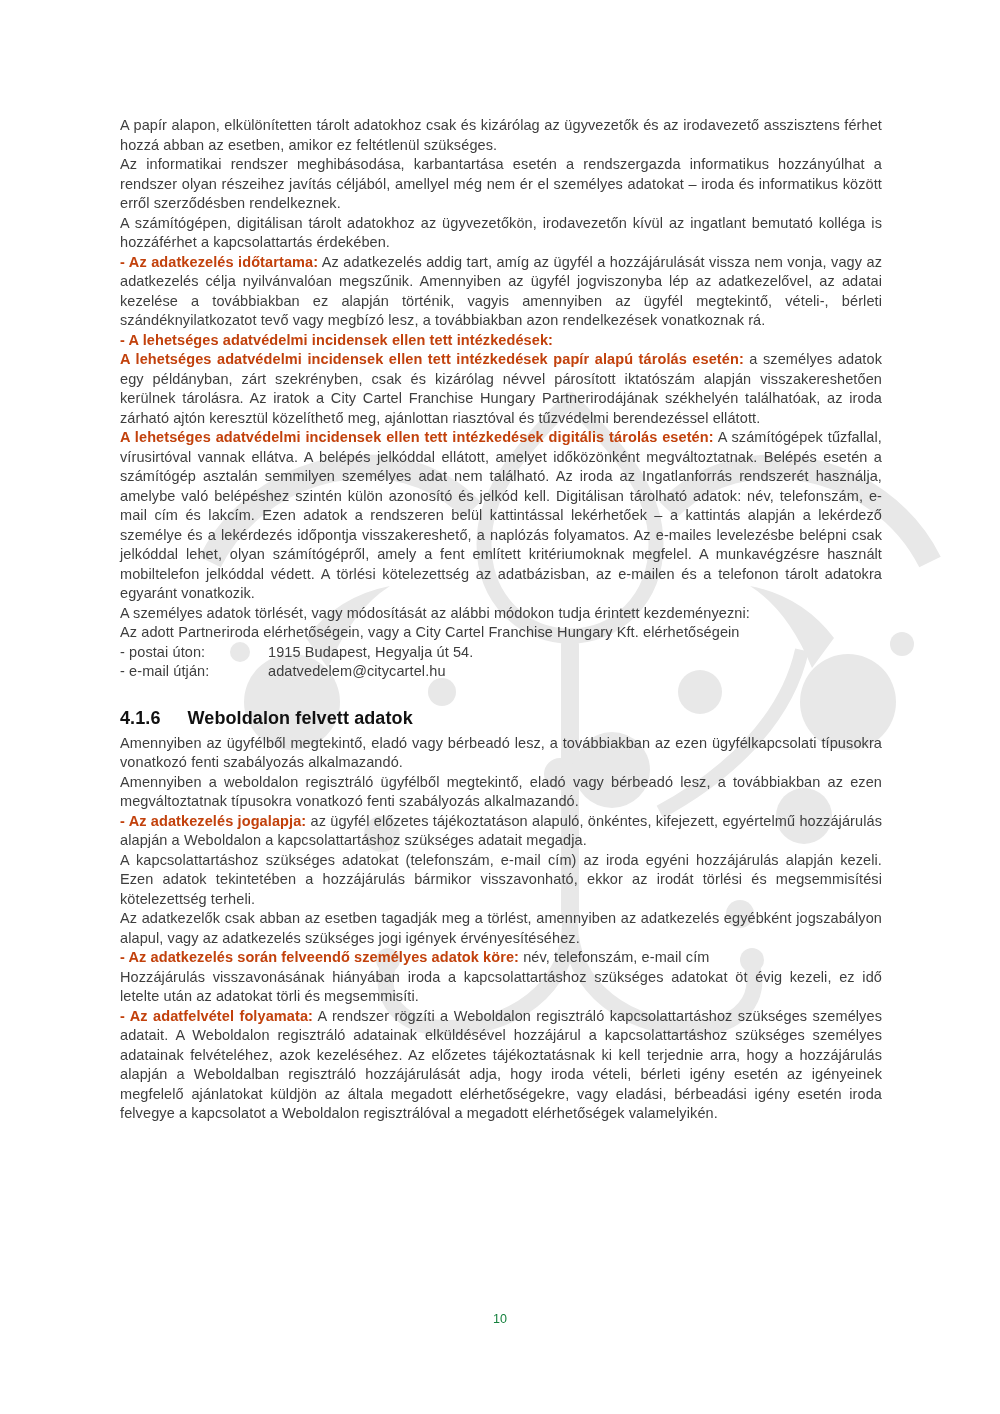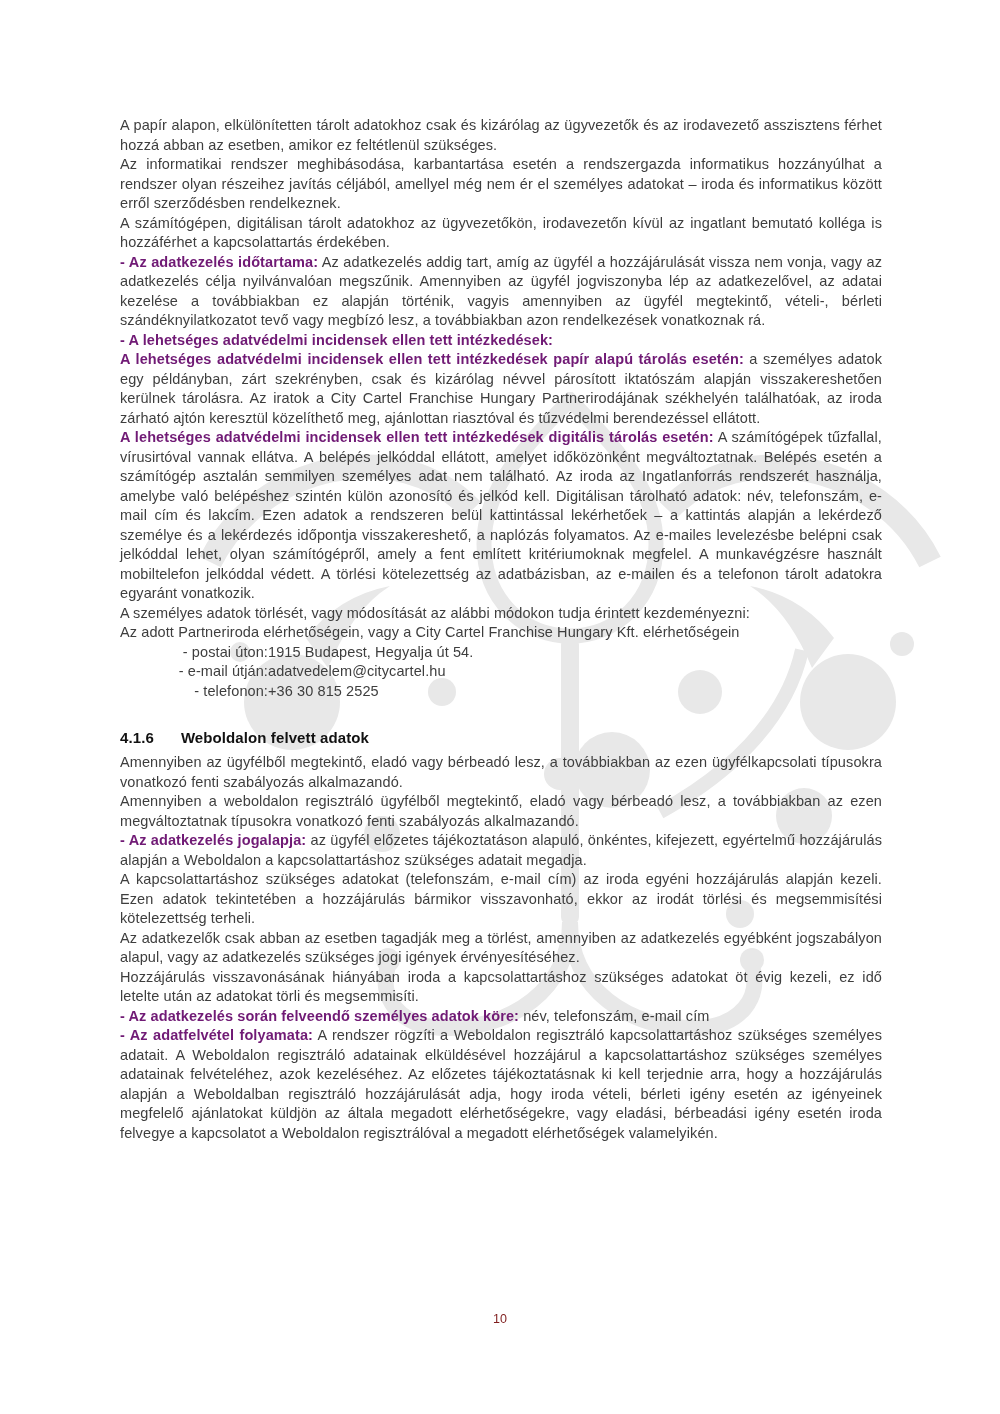--- a/index.html
+++ b/index.html
@@ -32,50 +32,49 @@
     line-height:19.5px;
     letter-spacing:0.1px;
     color:#3e3e3e;
   }
   p.para{
     margin:0;
     text-align:justify;
   }
   p.para .bold{
     font-weight:700;
-    color:#701a75;
+    color:#c2410c;
   }
   p.contact{
     margin:0;
     text-align:left;
   }
   p.contact .c-label{
     display:inline-block;
     width:148px;
-    text-align:right;
   }
   h2.sec-heading{
     margin:26px 0 5px 0;
-    font-size:15px;
+    font-size:18px;
     line-height:21px;
     font-weight:700;
     color:#111111;
     letter-spacing:0.1px;
   }
   h2.sec-heading .sec-num{
     display:inline-block;
     margin-right:27px;
   }
   .page-number{
     position:absolute;
     left:0;top:1312px;
     width:1000px;
     text-align:center;
     font-size:12.5px;
-    color:#7f1d1d;
+    color:#15803d;
     z-index:1;
   }
 </style>
 </head>
 <body>
 
 <div class="page">
 
   <svg class="watermark" viewBox="0 0 860 680" aria-hidden="true">
     <g fill="#e8e8e8" stroke="none">
@@ -118,26 +117,25 @@
       <p class="para"><span class="reg">Az informatikai rendszer meghibásodása, karbantartása esetén a rendszergazda informatikus hozzányúlhat a rendszer olyan részeihez javítás céljából, amellyel még nem ér el személyes adatokat – iroda és informatikus között erről szerződésben rendelkeznek.</span></p>
       <p class="para"><span class="reg">A számítógépen, digitálisan tárolt adatokhoz az ügyvezetőkön, irodavezetőn kívül az ingatlant bemutató kolléga is hozzáférhet a kapcsolattartás érdekében.</span></p>
       <p class="para"><span class="bold">- Az adatkezelés időtartama:</span><span class="reg"> Az adatkezelés addig tart, amíg az ügyfél a hozzájárulását vissza nem vonja, vagy az adatkezelés célja nyilvánvalóan megszűnik. Amennyiben az ügyfél jogviszonyba lép az adatkezelővel, az adatai kezelése a továbbiakban ez alapján történik, vagyis amennyiben az ügyfél megtekintő, vételi-, bérleti szándéknyilatkozatot tevő vagy megbízó lesz, a továbbiakban azon rendelkezések vonatkoznak rá.</span></p>
       <p class="para"><span class="bold">- A lehetséges adatvédelmi incidensek ellen tett intézkedések:</span></p>
       <p class="para"><span class="bold">A lehetséges adatvédelmi incidensek ellen tett intézkedések papír alapú tárolás esetén:</span><span class="reg"> a személyes adatok egy példányban, zárt szekrényben, csak és kizárólag névvel párosított iktatószám alapján visszakereshetően kerülnek tárolásra. Az iratok a City Cartel Franchise Hungary Partnerirodájának székhelyén találhatóak, az iroda zárható ajtón keresztül közelíthető meg, ajánlottan riasztóval és tűzvédelmi berendezéssel ellátott.</span></p>
       <p class="para"><span class="bold">A lehetséges adatvédelmi incidensek ellen tett intézkedések digitális tárolás esetén:</span><span class="reg"> A számítógépek tűzfallal, vírusirtóval vannak ellátva. A belépés jelkóddal ellátott, amelyet időközönként megváltoztatnak. Belépés esetén a számítógép asztalán semmilyen személyes adat nem található. Az iroda az Ingatlanforrás rendszerét használja, amelybe való belépéshez szintén külön azonosító és jelkód kell. Digitálisan tárolható adatok: név, telefonszám, e-mail cím és lakcím. Ezen adatok a rendszeren belül kattintással lekérhetőek – a kattintás alapján a lekérdező személye és a lekérdezés időpontja visszakereshető, a naplózás folyamatos. Az e-mailes levelezésbe belépni csak jelkóddal lehet, olyan számítógépről, amely a fent említett kritériumoknak megfelel. A munkavégzésre használt mobiltelefon jelkóddal védett. A törlési kötelezettség az adatbázisban, az e-mailen és a telefonon tárolt adatokra egyaránt vonatkozik.</span></p>
       <p class="para"><span class="reg">A személyes adatok törlését, vagy módosítását az alábbi módokon tudja érintett kezdeményezni:</span></p>
       <p class="para"><span class="reg">Az adott Partneriroda elérhetőségein, vagy a City Cartel Franchise Hungary Kft. elérhetőségein</span></p>
       <p class="contact"><span class="c-label">- postai úton:</span><span class="c-value">1915 Budapest, Hegyalja út 54.</span></p>
       <p class="contact"><span class="c-label">- e-mail útján:</span><span class="c-value">adatvedelem@citycartel.hu</span></p>
-      <p class="contact"><span class="c-label">- telefonon:</span><span class="c-value">+36 30 815 2525</span></p>
       <h2 class="sec-heading"><span class="sec-num">4.1.6</span><span class="sec-title">Weboldalon felvett adatok</span></h2>
       <p class="para"><span class="reg">Amennyiben az ügyfélből megtekintő, eladó vagy bérbeadó lesz, a továbbiakban az ezen ügyfélkapcsolati típusokra vonatkozó fenti szabályozás alkalmazandó.</span></p>
       <p class="para"><span class="reg">Amennyiben a weboldalon regisztráló ügyfélből megtekintő, eladó vagy bérbeadó lesz, a továbbiakban az ezen megváltoztatnak típusokra vonatkozó fenti szabályozás alkalmazandó.</span></p>
       <p class="para"><span class="bold">- Az adatkezelés jogalapja:</span><span class="reg"> az ügyfél előzetes tájékoztatáson alapuló, önkéntes, kifejezett, egyértelmű hozzájárulás alapján a Weboldalon a kapcsolattartáshoz szükséges adatait megadja.</span></p>
       <p class="para"><span class="reg">A kapcsolattartáshoz szükséges adatokat (telefonszám, e-mail cím) az iroda egyéni hozzájárulás alapján kezeli. Ezen adatok tekintetében a hozzájárulás bármikor visszavonható, ekkor az irodát törlési és megsemmisítési kötelezettség terheli.</span></p>
       <p class="para"><span class="reg">Az adatkezelők csak abban az esetben tagadják meg a törlést, amennyiben az adatkezelés egyébként jogszabályon alapul, vagy az adatkezelés szükséges jogi igények érvényesítéséhez.</span></p>
+      <p class="para"><span class="bold">- Az adatkezelés során felveendő személyes adatok köre:</span><span class="reg"> név, telefonszám, e-mail cím</span></p>
       <p class="para"><span class="reg">Hozzájárulás visszavonásának hiányában iroda a kapcsolattartáshoz szükséges adatokat öt évig kezeli, ez idő letelte után az adatokat törli és megsemmisíti.</span></p>
-      <p class="para"><span class="bold">- Az adatkezelés során felveendő személyes adatok köre:</span><span class="reg"> név, telefonszám, e-mail cím</span></p>
       <p class="para"><span class="bold">- Az adatfelvétel folyamata:</span><span class="reg"> A rendszer rögzíti a Weboldalon regisztráló kapcsolattartáshoz szükséges személyes adatait. A Weboldalon regisztráló adatainak elküldésével hozzájárul a kapcsolattartáshoz szükséges személyes adatainak felvételéhez, azok kezeléséhez. Az előzetes tájékoztatásnak ki kell terjednie arra, hogy a hozzájárulás alapján a Weboldalban regisztráló hozzájárulását adja, hogy iroda vételi, bérleti igény esetén az igényeinek megfelelő ajánlatokat küldjön az általa megadott elérhetőségekre, vagy eladási, bérbeadási igény esetén iroda felvegye a kapcsolatot a Weboldalon regisztrálóval a megadott elérhetőségek valamelyikén.</span></p>
     </div>
 
   <div class="page-number">10</div>
 </div>
 
 </body></html>

